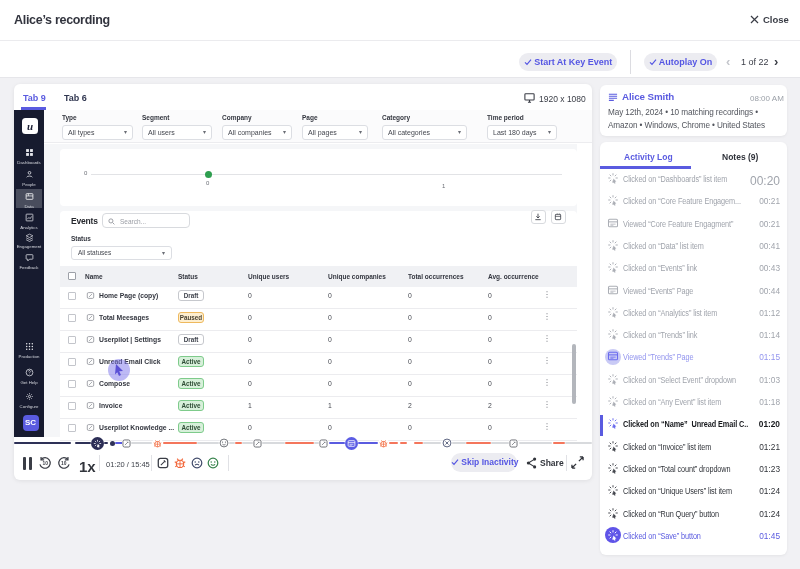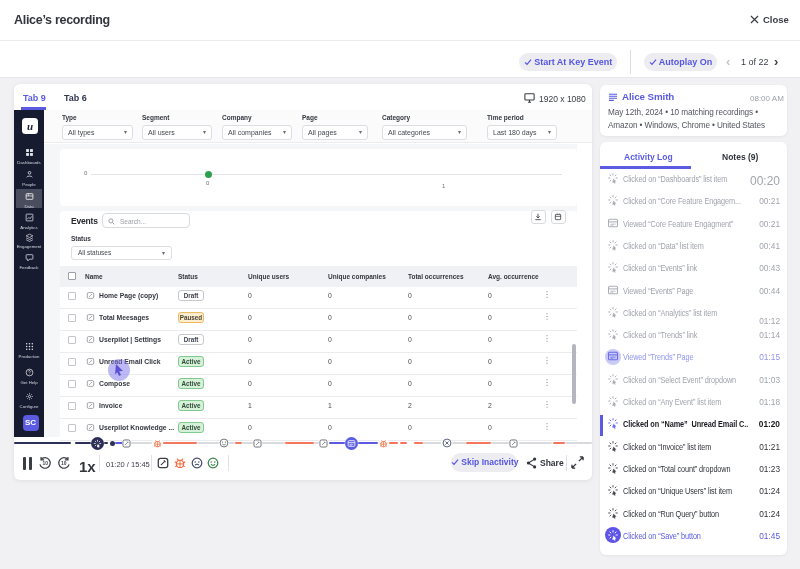--- a/index.html
+++ b/index.html
@@ -481,21 +481,21 @@
 <div class="abs nw" style="left:746px;top:285.5px;width:34px;text-align:right;font-size:8.3px;font-weight:normal;color:#a0a4ac;">00:44</div>
 <div class="abs" style="left:607px;top:305.8px;line-height:0;">
     <svg style="display:block" width="12" height="12" viewBox="0 0 16 16">
       <g stroke="#abaeb5" stroke-width="1.3" fill="none" stroke-linecap="round">
 <path d="M8 2.2 V4 M8 12 V13.8 M2.2 8 H4 M12 8 H13.8 M3.9 3.9 L5.2 5.2 M3.9 12.1 L5.2 10.8 M12.1 3.9 L10.8 5.2"></path>
 <path d="M8.5 8.5 L12.5 12.8 L10.6 13 L11.4 15 L10 15.6 L9.2 13.6 L7.8 14.8 Z" fill="#abaeb5" stroke="none"></path>
       </g>
     </svg>
   </div>
 <div class="abs nw" style="left:623px;top:307.8px;width:142px;font-size:8.3px;letter-spacing:-.1px;font-weight:normal;color:#a0a4ac;overflow:hidden;transform:scaleX(.88);transform-origin:0 0;">Clicked on “Analytics” list item</div>
-<div class="abs nw" style="left:746px;top:307.8px;width:34px;text-align:right;font-size:8.3px;font-weight:normal;color:#a0a4ac;margin-top:8px;">01:12</div>
+<div class="abs nw" style="left:746px;top:307.8px;width:34px;text-align:right;font-size:8.3px;font-weight:normal;color:#a0a4ac;">01:12</div>
 <div class="abs" style="left:607px;top:328.1px;line-height:0;">
     <svg style="display:block" width="12" height="12" viewBox="0 0 16 16">
       <g stroke="#abaeb5" stroke-width="1.3" fill="none" stroke-linecap="round">
 <path d="M8 2.2 V4 M8 12 V13.8 M2.2 8 H4 M12 8 H13.8 M3.9 3.9 L5.2 5.2 M3.9 12.1 L5.2 10.8 M12.1 3.9 L10.8 5.2"></path>
 <path d="M8.5 8.5 L12.5 12.8 L10.6 13 L11.4 15 L10 15.6 L9.2 13.6 L7.8 14.8 Z" fill="#abaeb5" stroke="none"></path>
       </g>
     </svg>
   </div>
 <div class="abs nw" style="left:623px;top:330.1px;width:142px;font-size:8.3px;letter-spacing:-.1px;font-weight:normal;color:#a0a4ac;overflow:hidden;transform:scaleX(.88);transform-origin:0 0;">Clicked on “Trends” link</div>
 <div class="abs nw" style="left:746px;top:330.1px;width:34px;text-align:right;font-size:8.3px;font-weight:normal;color:#a0a4ac;">01:14</div>

